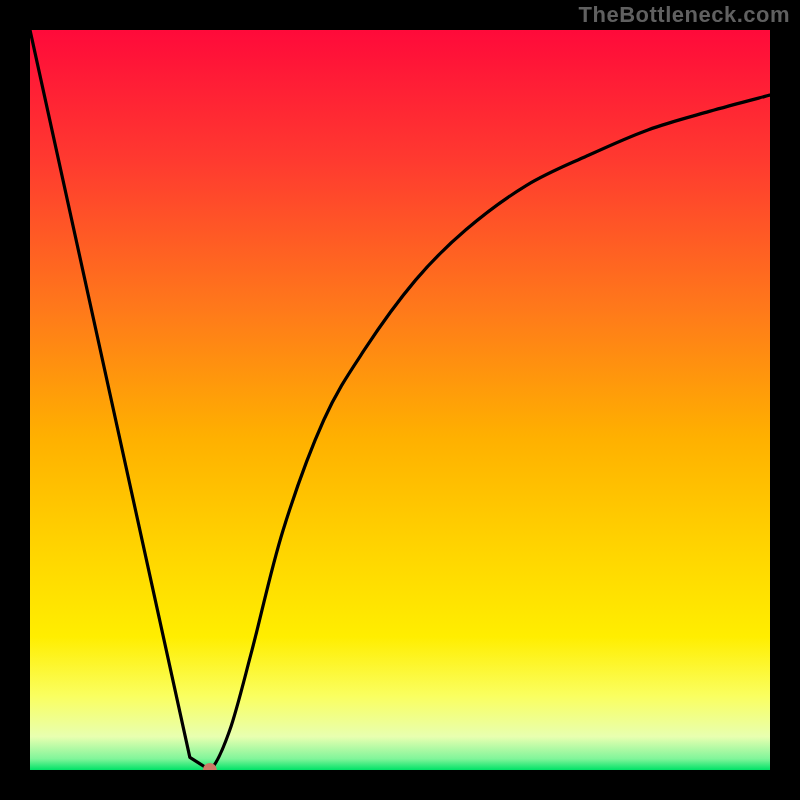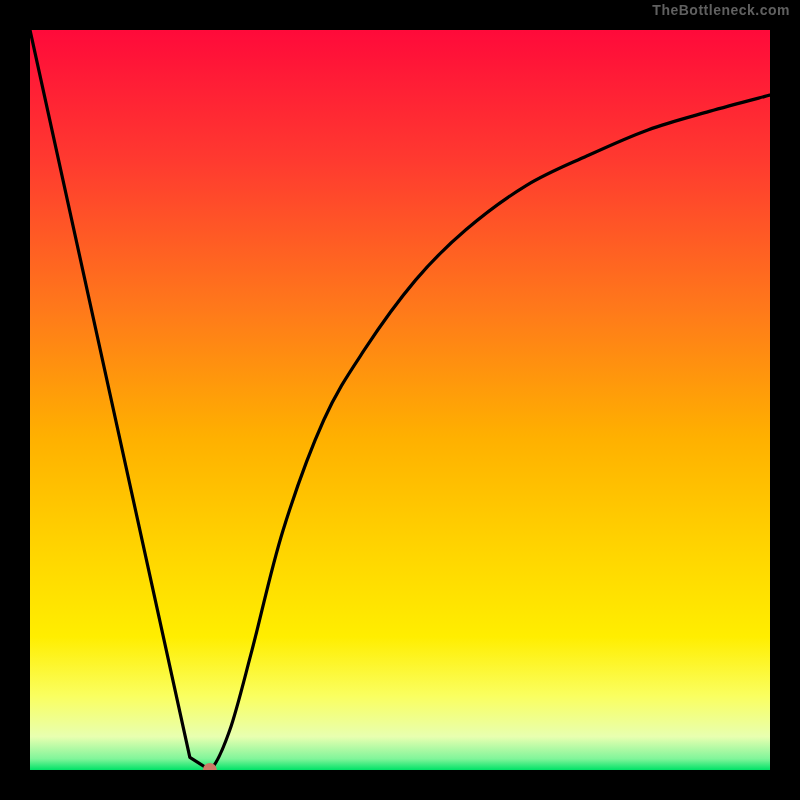--- a/index.html
+++ b/index.html
@@ -15,21 +15,21 @@
     width: 800px;
     height: 800px;
     background: #000;
   }
   .watermark {
     position: absolute;
     top: 2px;
     right: 10px;
     color: #606060;
     font-family: Arial, Helvetica, sans-serif;
-    font-size: 14px;
+    font-size: 22px;
     font-weight: bold;
     letter-spacing: 0.5px;
     z-index: 5;
     text-align: center;
   }
   .plot {
     position: absolute;
     left: 30px;
     top: 30px;
     width: 740px;

